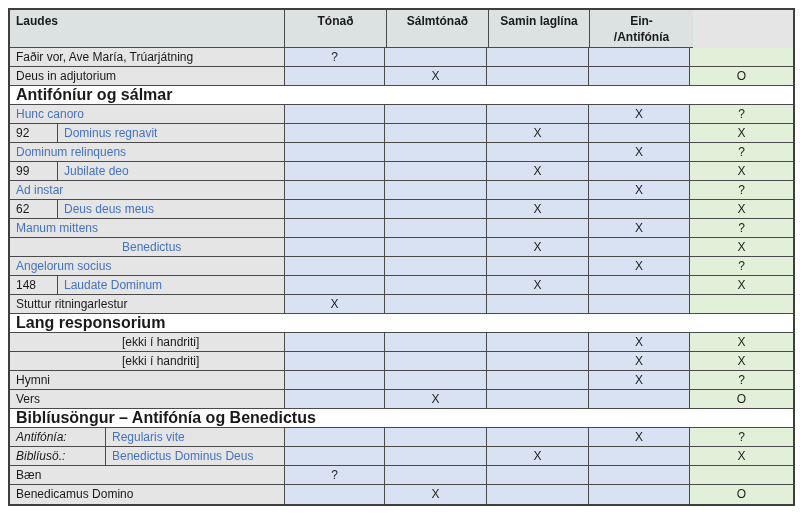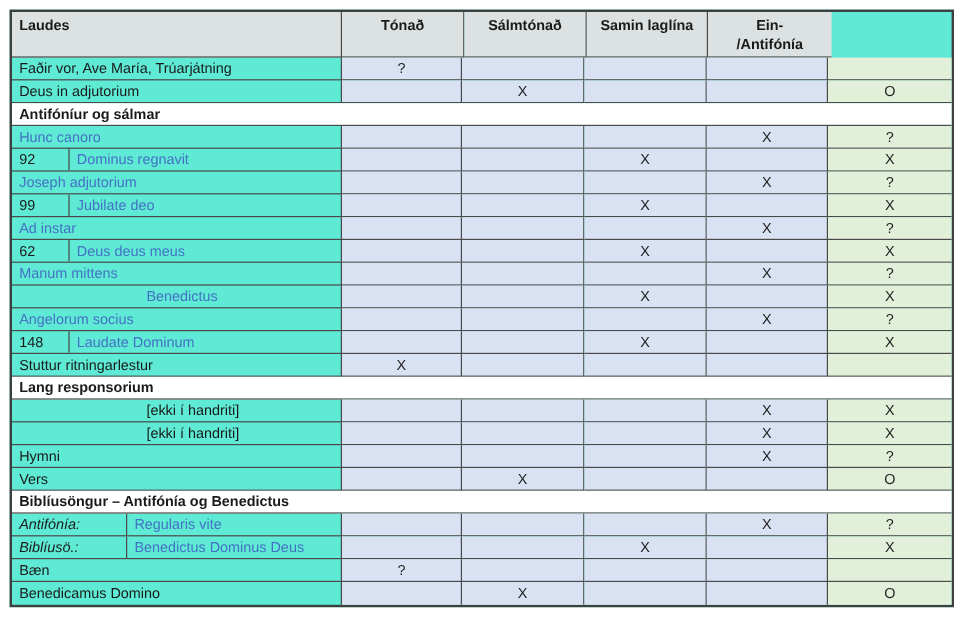--- a/index.html
+++ b/index.html
@@ -9,21 +9,21 @@
     font-family:"Liberation Sans", sans-serif;
     color:#1a1a1a;
     overflow:hidden;
   }
   .page{position:relative;width:800px;height:522px;}
   .doc-table{
     position:absolute;left:8px;top:8px;
     width:787px;
     border:2px solid #3f3f3f;
     box-sizing:border-box;
-    background:#5eead4;
+    background:#e5e5e5;
   }
   .row{display:flex;width:783px;}
   .cell{
     box-sizing:border-box;
     border-right:1px solid #4a4a4a;
     border-bottom:1px solid #4a4a4a;
     font-size:12px;
     line-height:18px;
     height:19px;
     overflow:hidden;
@@ -64,21 +64,21 @@
   .pw-lg{width:96px;}
   .lbl.blue, .name-cell.blue .lbl, .blue-text{color:var(--link-blue,#4472c4);}
   .mark{text-align:center;color:#1f1f1f;}
   .bg-blue{background:var(--blue-cell,#d9e2f3);}
   .bg-green{background:var(--green-cell,#e2efd9);}
   .section-cell{
     width:783px;
     box-sizing:border-box;
     border-bottom:1px solid #4a4a4a;
     font-weight:bold;
-    font-size:12px;
+    font-size:16px;
     line-height:18px;
     height:19px;
     padding-left:6px;
     background:#ffffff;
   }
 </style>
 </head>
 <body>
 
 <div class="page">
@@ -133,21 +133,21 @@
             <div class="lbl blue">Dominus regnavit</div>
           </div>
           <div class="cell mark c2 bg-blue"></div>
           <div class="cell mark c3 bg-blue"></div>
           <div class="cell mark c4 bg-blue">X</div>
           <div class="cell mark c5 bg-blue"></div>
           <div class="cell mark c6 bg-green">X</div>
         </div>
         <div class="row">
           <div class="cell c1 name-cell">
-            <div class="lbl blue">Joseph adjutorium</div>
+            <div class="lbl blue">Dominum relinquens</div>
           </div>
           <div class="cell mark c2 bg-blue"></div>
           <div class="cell mark c3 bg-blue"></div>
           <div class="cell mark c4 bg-blue"></div>
           <div class="cell mark c5 bg-blue">X</div>
           <div class="cell mark c6 bg-green">?</div>
         </div>
         <div class="row">
           <div class="cell c1 name-cell">
             <div class="prefix pw-sm">99</div>

